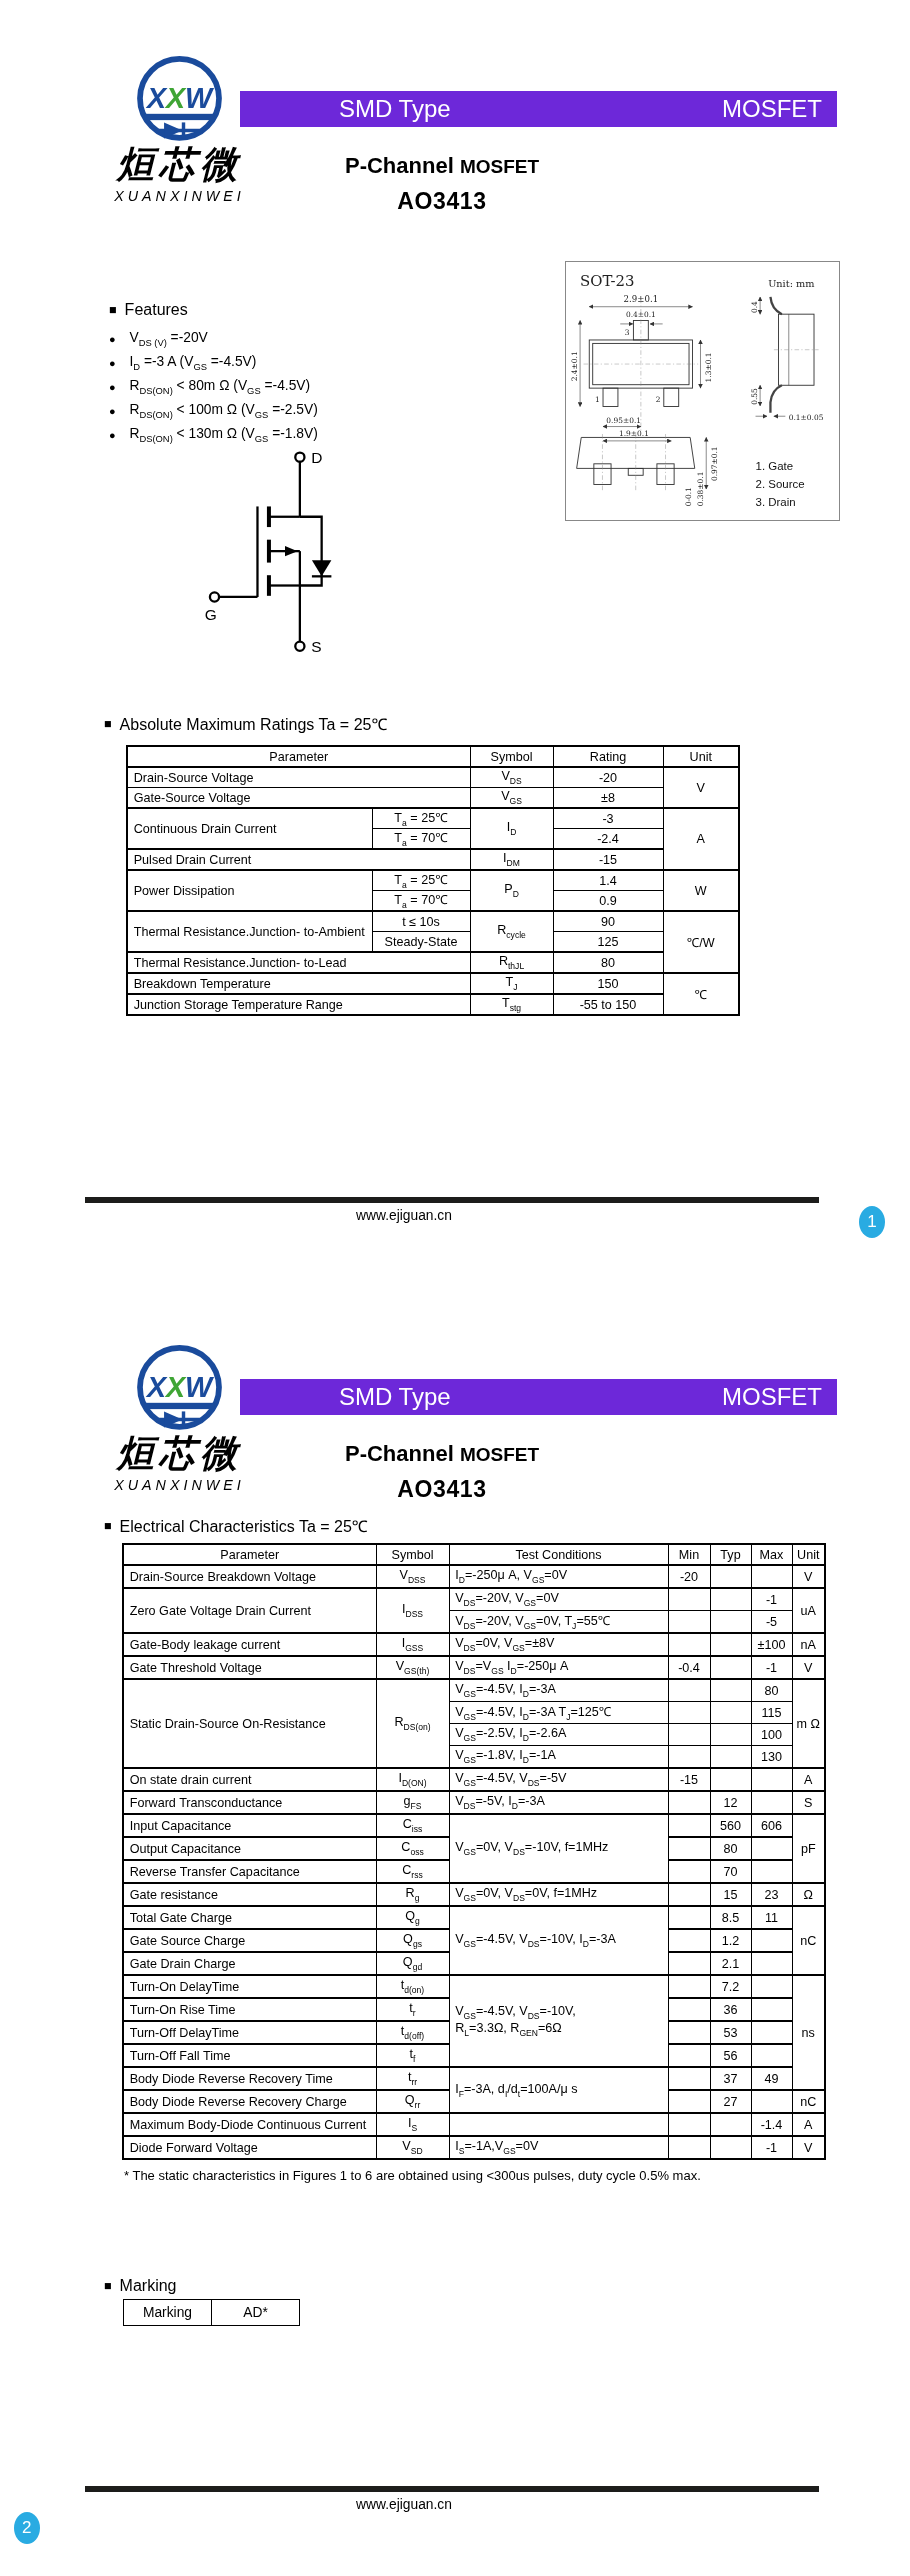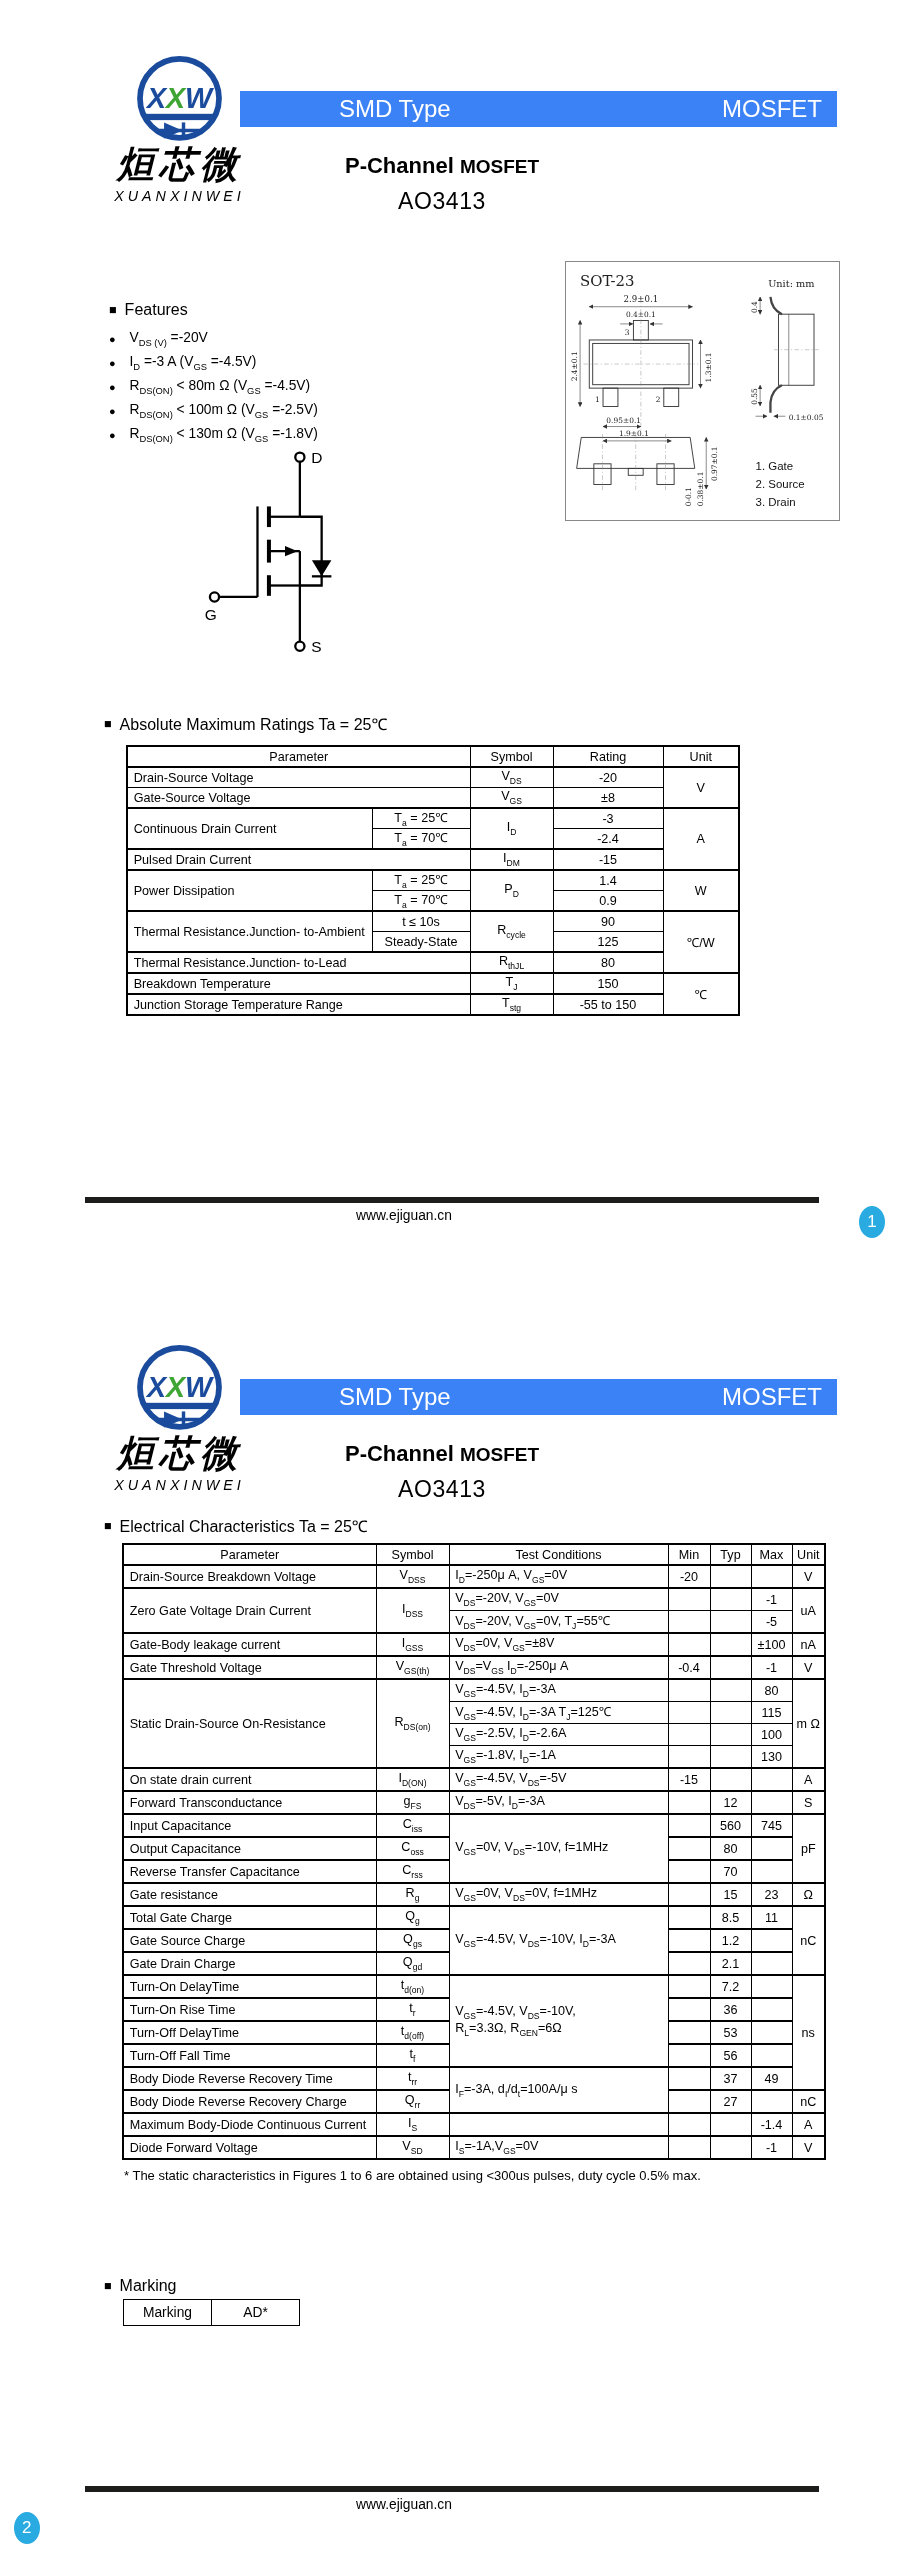--- a/index.html
+++ b/index.html
@@ -6,30 +6,30 @@
   body{width:910px;height:2576px;background:#fff;position:relative;
        font-family:"Liberation Sans",sans-serif;color:#000;}
   .abs{position:absolute;}
 
   
   .logo{width:193px;text-align:center;font-style:italic;}
   .logo-cn{font-size:37px;font-weight:bold;letter-spacing:4.6px;line-height:1.05;margin-top:-4.6px;}
   .logo-en{font-size:14.3px;letter-spacing:4px;font-weight:500;margin-top:2.3px;}
 
   
-  .banner{width:597px;height:36px;background:#3b82f6;color:#fff;font-size:24px;
+  .banner{width:597px;height:36px;background:#6d28d9;color:#fff;font-size:24px;
           display:flex;align-items:center;justify-content:space-between;}
   .banner .bl{margin-left:99px;}
   .banner .br{margin-right:15px;}
 
   
   .titleblock{width:402px;text-align:center;}
   .t1{font-size:22px;font-weight:bold;}
   .t1 .ts{font-size:19px;}
-  .t2{font-size:23px;font-weight:normal;margin-top:9.2px;letter-spacing:0.6px;}
+  .t2{font-size:23px;font-weight:bold;margin-top:9.2px;letter-spacing:0.6px;}
 
   
   .sechead{font-size:16px;display:flex;align-items:center;gap:8px;}
   .sechead .sq{font-size:12.6px;line-height:1;}
 
   
   .features{width:436px;}
   .feat{font-size:13.8px;display:flex;align-items:center;gap:13.8px;height:24px;}
   .feat .dot{font-size:11px;}
 
@@ -463,21 +463,21 @@
       <td>12</td>
       <td></td>
       <td>S</td>
     </tr>
     <tr class="g">
       <td class="pl">Input Capacitance</td>
       <td>C<sub>iss</sub></td>
       <td rowspan="3" class="pl">V<sub>GS</sub>=0V, V<sub>DS</sub>=-10V, f=1MHz</td>
       <td></td>
       <td>560</td>
-      <td>745</td>
+      <td>606</td>
       <td rowspan="3">pF</td>
     </tr>
     <tr class="g">
       <td class="pl">Output Capacitance</td>
       <td>C<sub>oss</sub></td>
       <td></td>
       <td>80</td>
       <td></td>
     </tr>
     <tr class="g">

